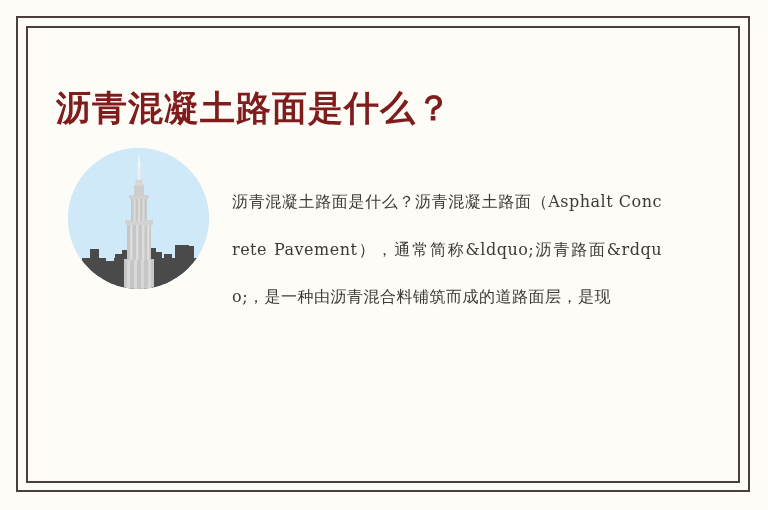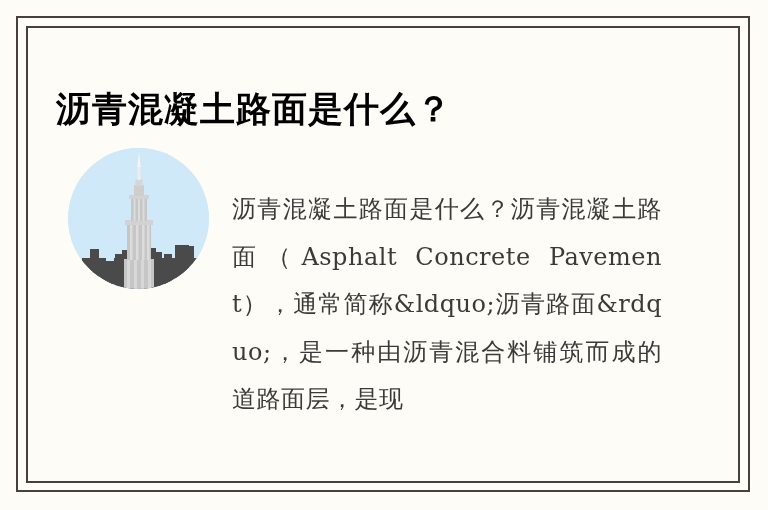--- a/index.html
+++ b/index.html
@@ -42,25 +42,25 @@
     border: 2px solid #4a3f3a;
     box-sizing: border-box;
     pointer-events: none;
   }
 
   
   .title {
     position: absolute;
     left: 56px;
     top: 64px;
-    font-family: Liberation Sans, sans-serif;
+    font-family: Liberation Serif, serif;
     font-size: 35px;
     line-height: 44px;
     letter-spacing: 1px;
-    color: #000000;
+    color: #7f1d1d;
     white-space: nowrap;
   }
 
   
   .content {
     position: absolute;
     left: 56px;
     top: 148px;
     width: 620px;
     height: 250px;
@@ -83,21 +83,21 @@
     height: 141px;
   }
 
   
   .body-text {
     position: absolute;
     left: 176px;
     top: 14px;
     width: 430px;
     font-family: "DejaVu Serif", "Liberation Serif", serif;
-    font-size: 24px;
+    font-size: 16px;
     line-height: 47.5px;
     color: #3b3a38;
     letter-spacing: 0.5px;
     text-align: justify;
     text-justify: inter-character;
     word-break: break-all;
     overflow: hidden;
     max-height: 238px;
   }
 </style>

